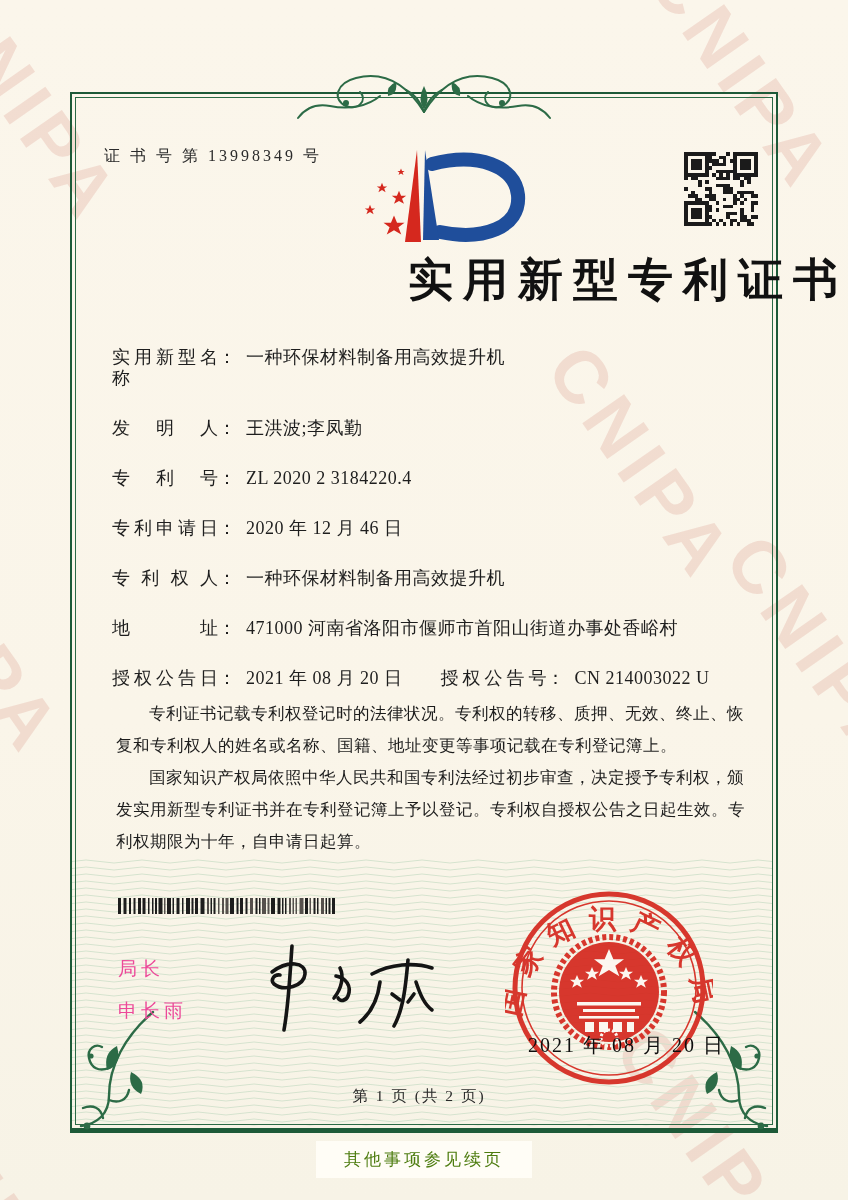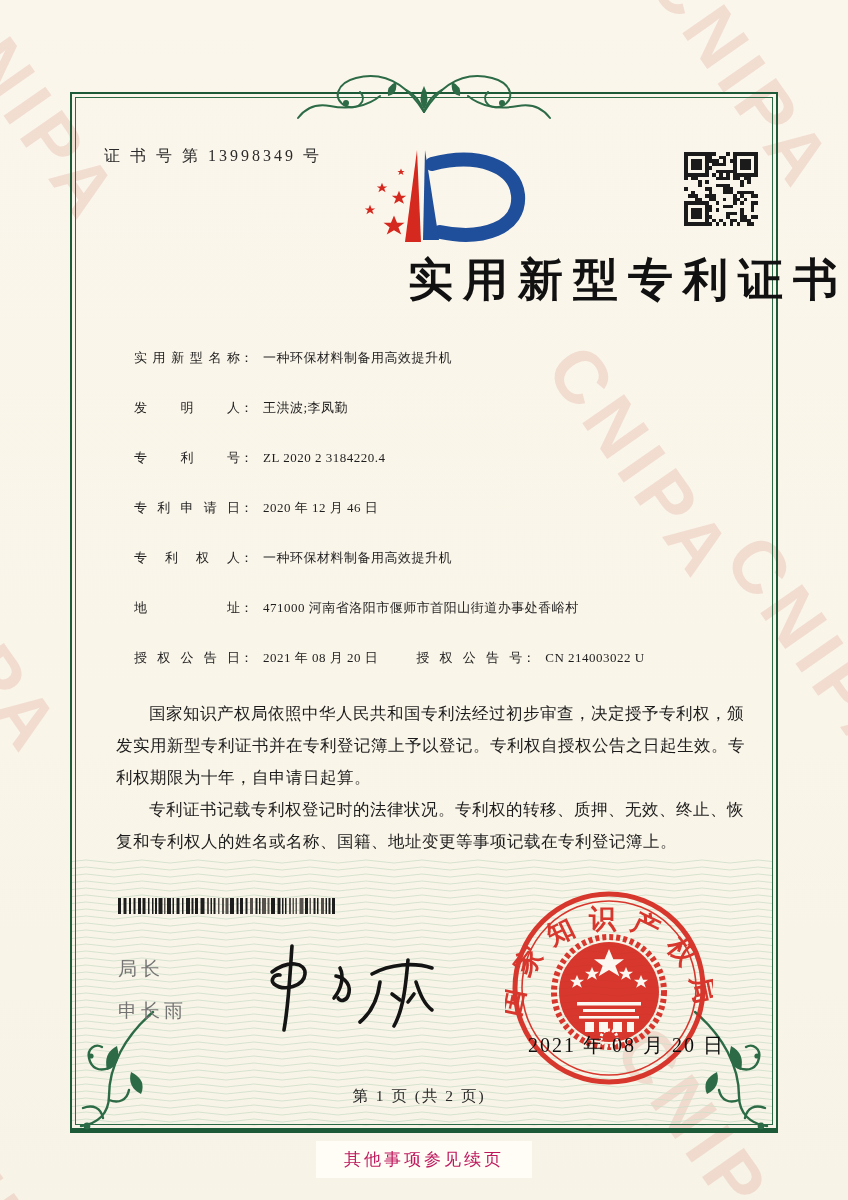--- a/index.html
+++ b/index.html
@@ -30,43 +30,43 @@
     position:absolute;left:0;top:250px;width:848px;text-align:right;z-index:3;
     font-size:45px;font-weight:600;letter-spacing:10px;color:#111;
   }
   .logo{position:absolute;left:336px;top:140px;z-index:3;}
   .qr{position:absolute;left:684px;top:152px;z-index:3;}
   .ornament{position:absolute;left:424px;top:62px;transform:translateX(-50%);z-index:3;}
   .corner{position:absolute;z-index:3;}
   .corner.left{left:73px;top:1008px;}
   .corner.right{left:691px;top:1008px;transform:scaleX(-1);}
   
-  .fields{position:absolute;left:134px;top:347px;width:640px;z-index:3;font-size:13px;color:#1e1e1e;}
+  .fields{position:absolute;left:112px;top:347px;width:640px;z-index:3;font-size:18px;color:#1e1e1e;}
   .frow{display:flex;align-items:baseline;margin-bottom:29px;line-height:21px;}
   .flabel{display:inline-block;width:106px;text-align:justify;text-align-last:justify;}
   .fcolon{margin-right:10px;}
   .fvalue{letter-spacing:0.5px;}
   .fgroup2{display:flex;align-items:flex-start;margin-left:38px;}
   
   .paras{position:absolute;left:116px;top:698px;width:636px;z-index:3;font-size:16.5px;line-height:32px;color:#1c1c1c;}
   .paras p{margin:0;text-indent:2em;letter-spacing:0.5px;}
   
   .barcode{position:absolute;left:118px;top:898px;z-index:3;}
-  .officer{position:absolute;left:118px;top:956px;z-index:4;font-size:19px;letter-spacing:4px;color:#737373;}
+  .officer{position:absolute;left:118px;top:956px;z-index:4;font-size:19px;letter-spacing:4px;color:#ec4899;}
   .officer div{margin-bottom:16px;}
   .sig{position:absolute;left:248px;top:938px;z-index:4;}
   .seal{position:absolute;left:505px;top:890px;z-index:3;}
   .sealdate{
     position:absolute;left:528px;top:1032px;width:190px;z-index:4;text-align:center;
     font-size:20px;letter-spacing:2px;color:#0e0e0e;white-space:nowrap;
   }
   .pagefoot{position:absolute;left:0;top:1086px;width:838px;text-align:center;z-index:3;font-size:15.5px;letter-spacing:2px;color:#2a2a2a;}
   .contnote{
     position:absolute;left:50%;top:1141px;transform:translateX(-50%);z-index:3;
-    background:#fffdf6;padding:7px 28px;font-size:17px;letter-spacing:3px;color:#be185d;
+    background:#fffdf6;padding:7px 28px;font-size:17px;letter-spacing:3px;color:#4d7c0f;
   }
 </style>
 </head>
 <body>
 
 <div class="wm" style="left:-14px;top:-28px;">CNIPA</div>
 <div class="wm" style="left:700px;top:-60px;">CNIPA</div>
 <div class="wm" style="left:600px;top:330px;">CNIPA</div>
 <div class="wm" style="left:-72px;top:505px;">CNIPA</div>
 <div class="wm" style="left:778px;top:520px;">CNIPA</div>
@@ -409,22 +409,22 @@
     <span class="fvalue">2021 年 08 月 20 日</span>
     <span class="fgroup2">
       <span class="flabel">授权公告号</span>
         <span class="fcolon">：</span>
       <span class="fvalue">CN 214003022 U</span>
     </span>
   </div>
 </div>
 
 <div class="paras">
+  <p>专利证书记载专利权登记时的法律状况。专利权的转移、质押、无效、终止、恢复和专利权人的姓名或名称、国籍、地址变更等事项记载在专利登记簿上。</p>
   <p>国家知识产权局依照中华人民共和国专利法经过初步审查，决定授予专利权，颁发实用新型专利证书并在专利登记簿上予以登记。专利权自授权公告之日起生效。专利权期限为十年，自申请日起算。</p>
-  <p>专利证书记载专利权登记时的法律状况。专利权的转移、质押、无效、终止、恢复和专利权人的姓名或名称、国籍、地址变更等事项记载在专利登记簿上。</p>
 </div>
 
 <svg class="barcode" id="bcsvg" width="218" height="16">
     <rect x="0" y="0" width="3" height="16" fill="#1d1d1d"></rect>
     <rect x="5.5" y="0" width="3" height="16" fill="#1d1d1d"></rect>
     <rect x="11" y="0" width="2" height="16" fill="#1d1d1d"></rect>
     <rect x="15.5" y="0" width="2" height="16" fill="#1d1d1d"></rect>
     <rect x="20" y="0" width="3" height="16" fill="#1d1d1d"></rect>
     <rect x="24.5" y="0" width="3" height="16" fill="#1d1d1d"></rect>
     <rect x="30" y="0" width="1.5" height="16" fill="#1d1d1d"></rect>

